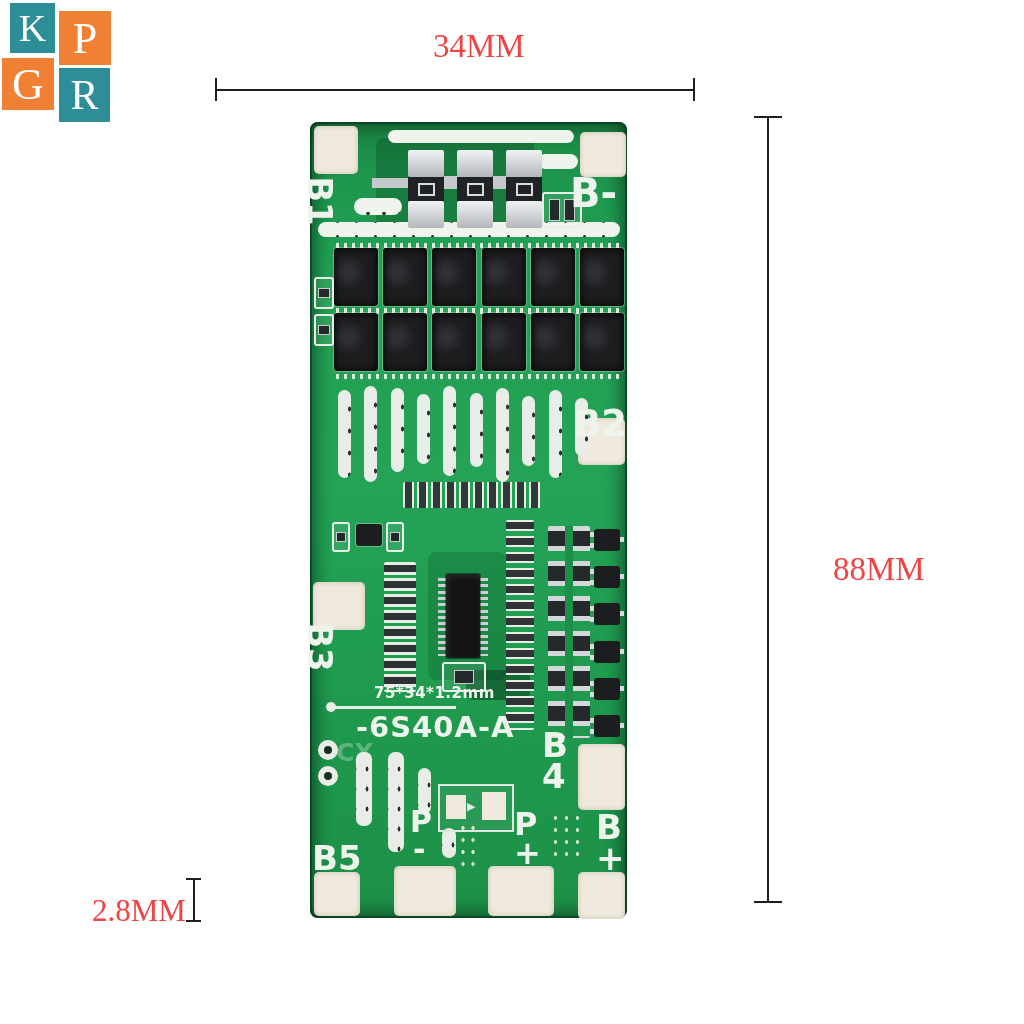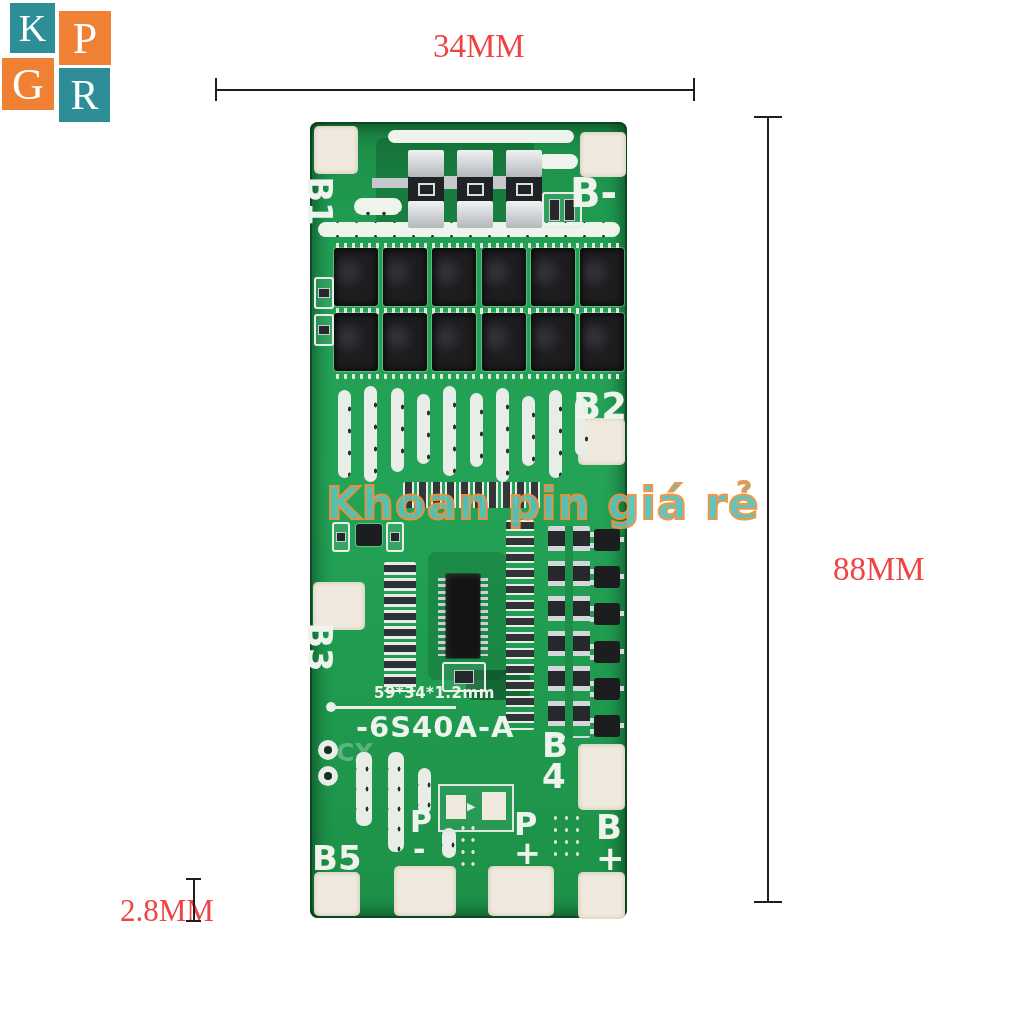--- a/index.html
+++ b/index.html
@@ -9,21 +9,21 @@
   .tile{position:absolute;display:flex;align-items:center;justify-content:center;
         color:#ffffff;font-family:"Liberation Serif",serif;}
   .tile-k{left:10px;top:3px;width:45px;height:50px;background:#2d8e98;font-size:38px;}
   .tile-p{left:59px;top:11px;width:52px;height:54px;background:#f08033;font-size:44px;}
   .tile-g{left:2px;top:58px;width:52px;height:52px;background:#f08033;font-size:44px;}
   .tile-r{left:59px;top:68px;width:51px;height:54px;background:#2d8e98;font-size:42px;}
   
   .dim-text{position:absolute;font-family:"Liberation Serif",serif;color:#ef4444;}
   .dim-w{left:433px;top:28px;font-size:33px;}
   .dim-h{left:833px;top:551px;font-size:33px;}
-  .dim-t{left:92px;top:893px;font-size:31px;margin-left:28px;}
+  .dim-t{left:92px;top:893px;font-size:31px;}
   .hline,.vline,.tick{position:absolute;background:#1e1e1e;}
   .line-top{left:215px;top:89px;width:480px;height:2px;}
   .tick-tl{left:215px;top:78px;width:2px;height:23px;}
   .tick-tr{left:693px;top:78px;width:2px;height:23px;}
   .line-right{left:767px;top:117px;width:2px;height:786px;}
   .tick-rt{left:754px;top:116px;width:28px;height:2px;}
   .tick-rb{left:754px;top:901px;width:28px;height:2px;}
   .line-thk{left:193px;top:879px;width:2px;height:43px;}
   .tick-thk-t{left:186px;top:878px;width:15px;height:2px;}
   .tick-thk-b{left:186px;top:920px;width:15px;height:2px;}
@@ -46,21 +46,21 @@
   .pad-b4{left:268px;top:622px;width:47px;height:66px;}
   .pad-bl{left:4px;top:750px;width:46px;height:44px;}
   .pad-pm{left:84px;top:744px;width:62px;height:50px;}
   .pad-pp{left:178px;top:744px;width:66px;height:50px;}
   .pad-br{left:268px;top:750px;width:47px;height:47px;}
   .silk{color:#eef4ec;font-family:"DejaVu Sans",sans-serif;font-weight:bold;white-space:nowrap;}
   .rot90{transform:rotate(90deg);}
   .stack{width:.62em;line-height:.92;word-break:break-all;text-align:center;white-space:normal;}
   .lbl-b1{left:-13px;top:62px;width:52px;height:34px;font-size:34px;text-align:center;}
   .lbl-bm{left:260px;top:48px;font-size:40px;}
-  .lbl-b2{left:263px;top:263px;font-size:37px;}
+  .lbl-b2{left:263px;top:280px;font-size:37px;}
   .lbl-b3{left:-13px;top:508px;width:52px;height:34px;font-size:34px;text-align:center;}
   .lbl-b4{left:232px;top:608px;font-size:34px;}
   .lbl-b5{left:2px;top:716px;font-size:34px;}
   .lbl-pm{left:100px;top:686px;font-size:30px;}
   .lbl-pp{left:204px;top:688px;font-size:32px;}
   .lbl-bp{left:286px;top:690px;font-size:34px;}
   .silk-bar{background:#eef3ec;border-radius:7px;}
   .bar-top{left:78px;top:8px;width:186px;height:13px;}
   .pill-l{left:44px;top:76px;width:48px;height:17px;border-radius:9px;
           background-image:radial-gradient(#2c2f2c 1.4px,transparent 2px);background-size:16px 17px;
@@ -303,21 +303,21 @@
       <i></i>
         <i></i>
         <i></i>
       <i></i>
         <i></i>
         <i></i>
     </div>
 
     <div class="size-dot"></div>
     <div class="size-line"></div>
-    <div class="silk txt-size">59*34*1.2mm</div>
+    <div class="silk txt-size">75*34*1.2mm</div>
     <div class="silk txt-prefix">CX</div>
     <div class="silk txt-model">-6S40A-A</div>
 
     <div class="hole hole1"></div>
     <div class="hole hole2"></div>
     <div class="bpill bp1"></div>
     <div class="bpill bp2"></div>
     <div class="bpill bp3"></div>
     <div class="bpill bp4"></div>
     <div class="abox">
@@ -332,15 +332,14 @@
     <div class="silk lbl-bm">B-</div>
     <div class="silk lbl-b2">B2</div>
     <div class="silk rot90 lbl-b3">B3</div>
     <div class="silk stack lbl-b4">B4</div>
     <div class="silk lbl-b5">B5</div>
     <div class="silk stack lbl-pm">P-</div>
     <div class="silk stack lbl-pp">P+</div>
     <div class="silk stack lbl-bp">B+</div>
   </div>
 
-  <div class="watermark">Khoan pin giá rẻ</div>
 
 </div>
 
 </body></html>

